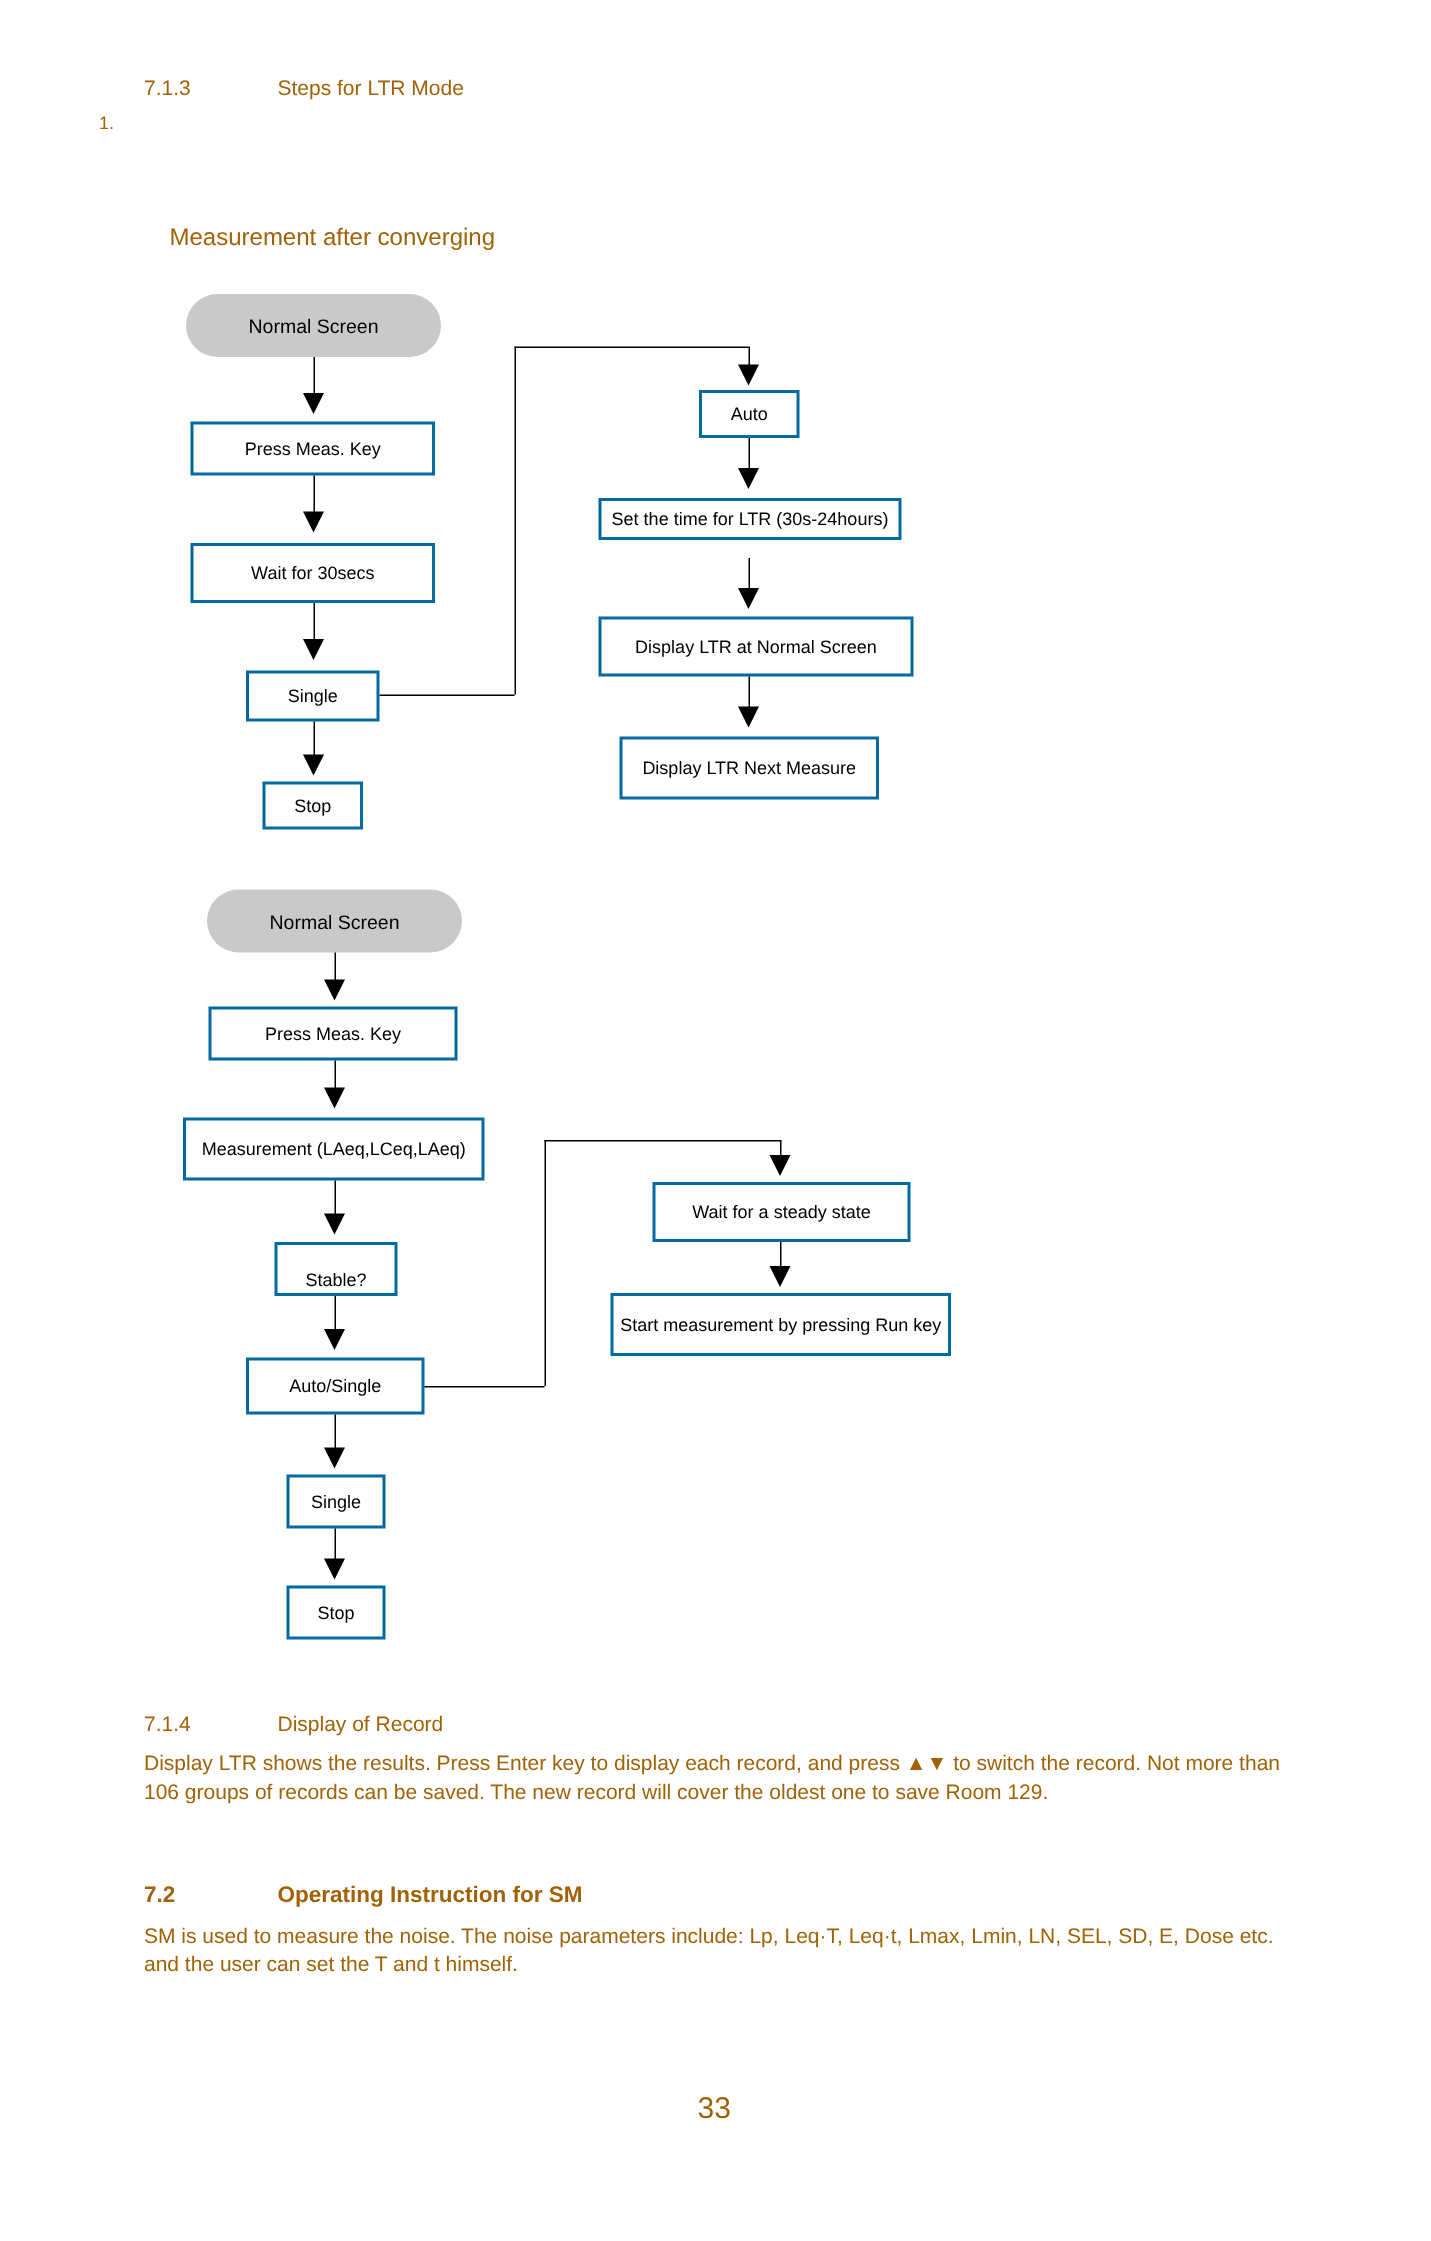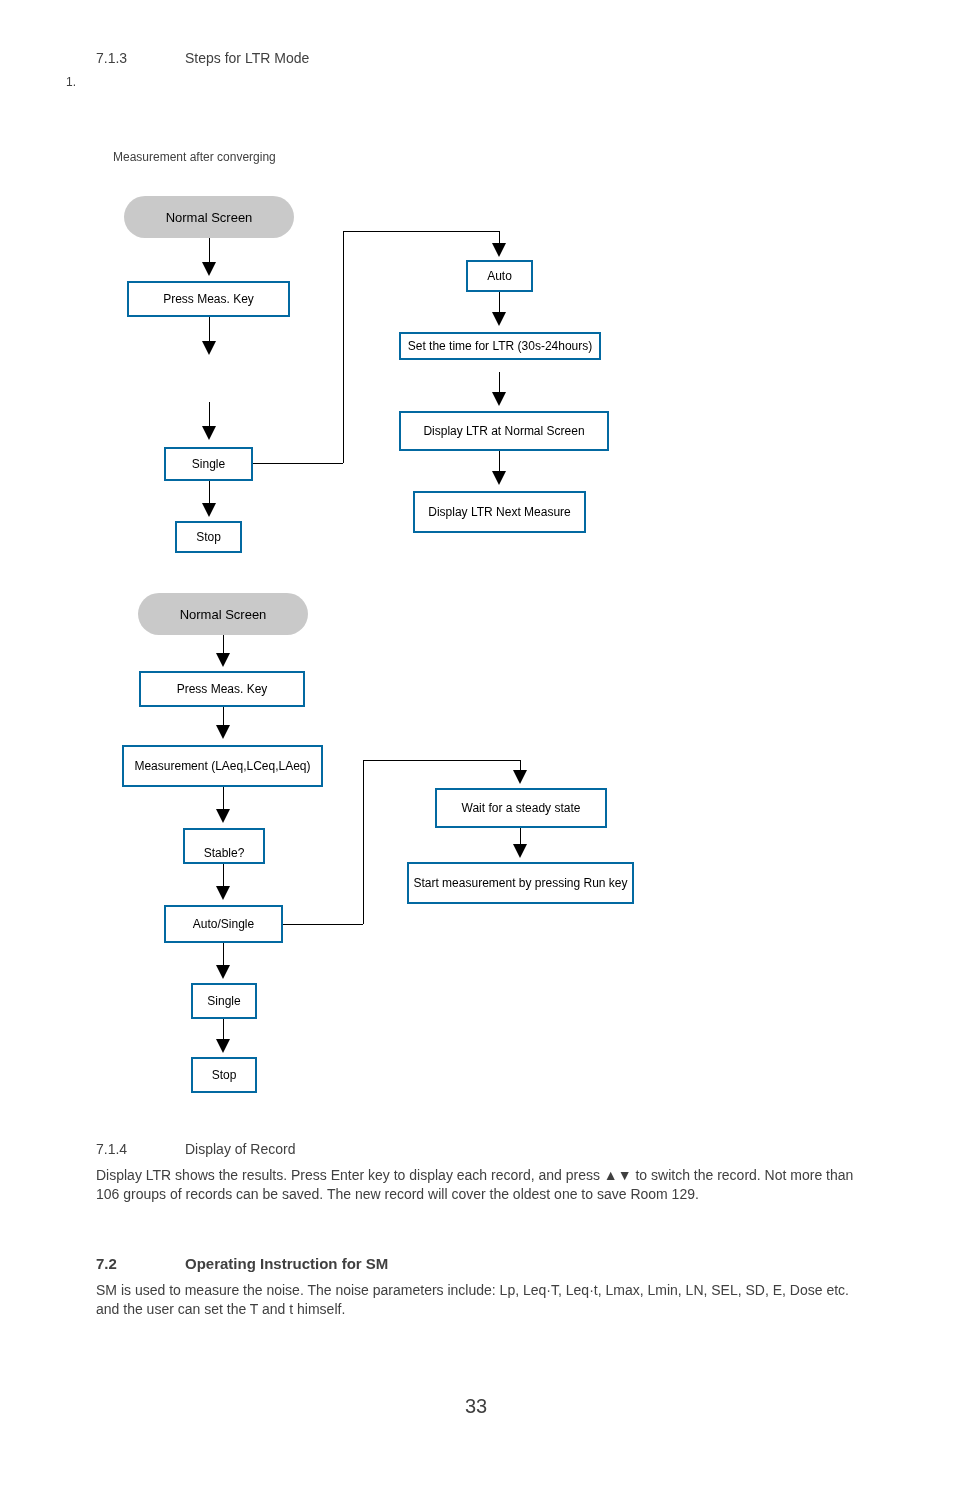--- a/index.html
+++ b/index.html
@@ -3,21 +3,21 @@
 <meta charset="utf-8">
 <style>
   html, body { margin:0; padding:0; background:#fff; }
   body { font-family: Arial, Helvetica, sans-serif; }
   .page {
     position:relative;
     width:954px;
     height:1494px;
     background:#fff;
   }
-  .caption, .txt { position:absolute; color:#404040; }
+  .caption, .txt { position:absolute; color:#a16207; }
   .section-label, .paragraph { font-size:14px; line-height:1.35; }
 
   
   .pill {
     position:absolute;
     background:#c9c9c9;
     border-radius:999px;
     display:flex;
     align-items:center;
     justify-content:center;
@@ -49,35 +49,38 @@
 </style>
 </head>
 <body>
 <div class="page">
 
   <div class="txt section-label" style="left:96px; top:49px; font-size:14px;">7.1.3</div>
   <div class="txt section-label" style="left:185px; top:49px; font-size:14px; font-weight:normal;">Steps for LTR Mode</div>
 
   <div class="txt" style="left:66px; top:75px; font-size:12px;">1.</div>
 
-  <div class="txt" style="left:113px; top:150px; font-size:12px;">Measurement after converging</div>
+  <div class="txt" style="left:113px; top:150px; font-size:16px;">Measurement after converging</div>
 
   <div class="pill" style="left:124px; top:196px; width:170px; height:42px;">
     <span>Normal Screen</span>
   </div>
 
   <div class="v" style="left:209px; top:238px; height:26px;"></div>
   <div class="arrow-down" style="left:202px; top:262px;"></div>
 
   <div class="box" style="left:127px; top:281px; width:163px; height:36px;">
     <span>Press Meas. Key</span>
   </div>
   <div class="v" style="left:209px; top:317px; height:26px;"></div>
   <div class="arrow-down" style="left:202px; top:341px;"></div>
 
+  <div class="box" style="left:127px; top:362px; width:163px; height:40px;">
+    <span>Wait for 30secs</span>
+  </div>
   <div class="v" style="left:209px; top:402px; height:26px;"></div>
   <div class="arrow-down" style="left:202px; top:426px;"></div>
 
   <div class="box" style="left:164px; top:447px; width:89px; height:34px;">
     <span>Single</span>
   </div>
   <div class="v" style="left:209px; top:481px; height:24px;"></div>
   <div class="arrow-down" style="left:202px; top:503px;"></div>
 
   <div class="box" style="left:175px; top:521px; width:67px; height:32px;">

